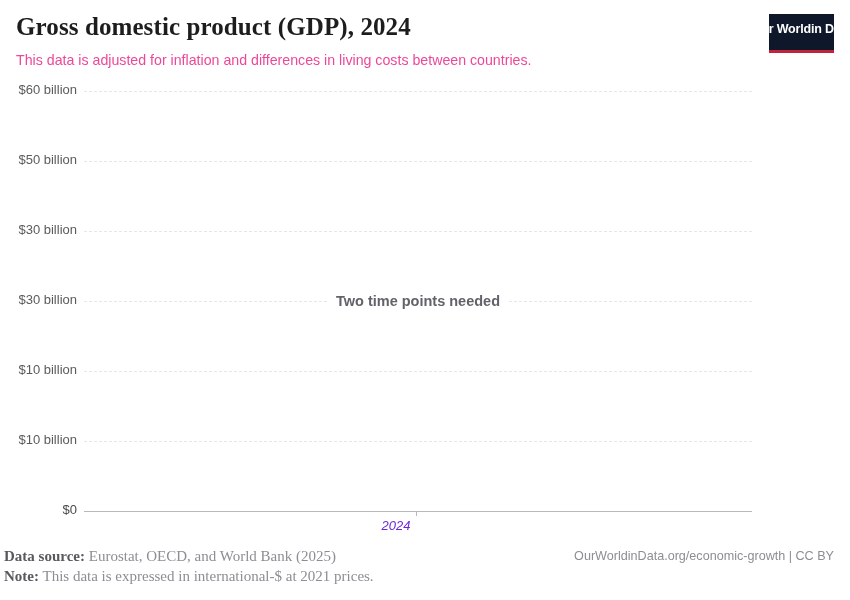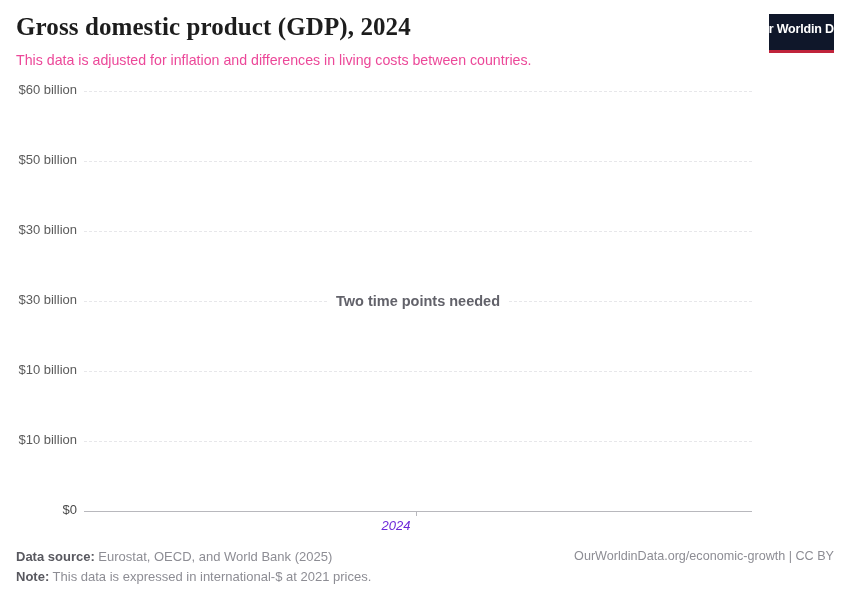--- a/index.html
+++ b/index.html
@@ -171,23 +171,23 @@
   
   #footer {
     position: absolute;
     left: 0;
     top: 540px;
     width: 850px;
     height: 60px;
   }
   .footer-line {
     position: absolute;
-    left: 16px;
-    font-family: Liberation Sans, sans-serif;
-    font-size: 13px;
+    left: 4px;
+    font-family: Liberation Serif, serif;
+    font-size: 15px;
     color: #8d8d94;
     white-space: nowrap;
     line-height: 17px;
   }
   .footer-line .f-label {
     color: #58585f;
     font-weight: 700;
   }
   .footer-line .f-value {
     color: #8d8d94;

